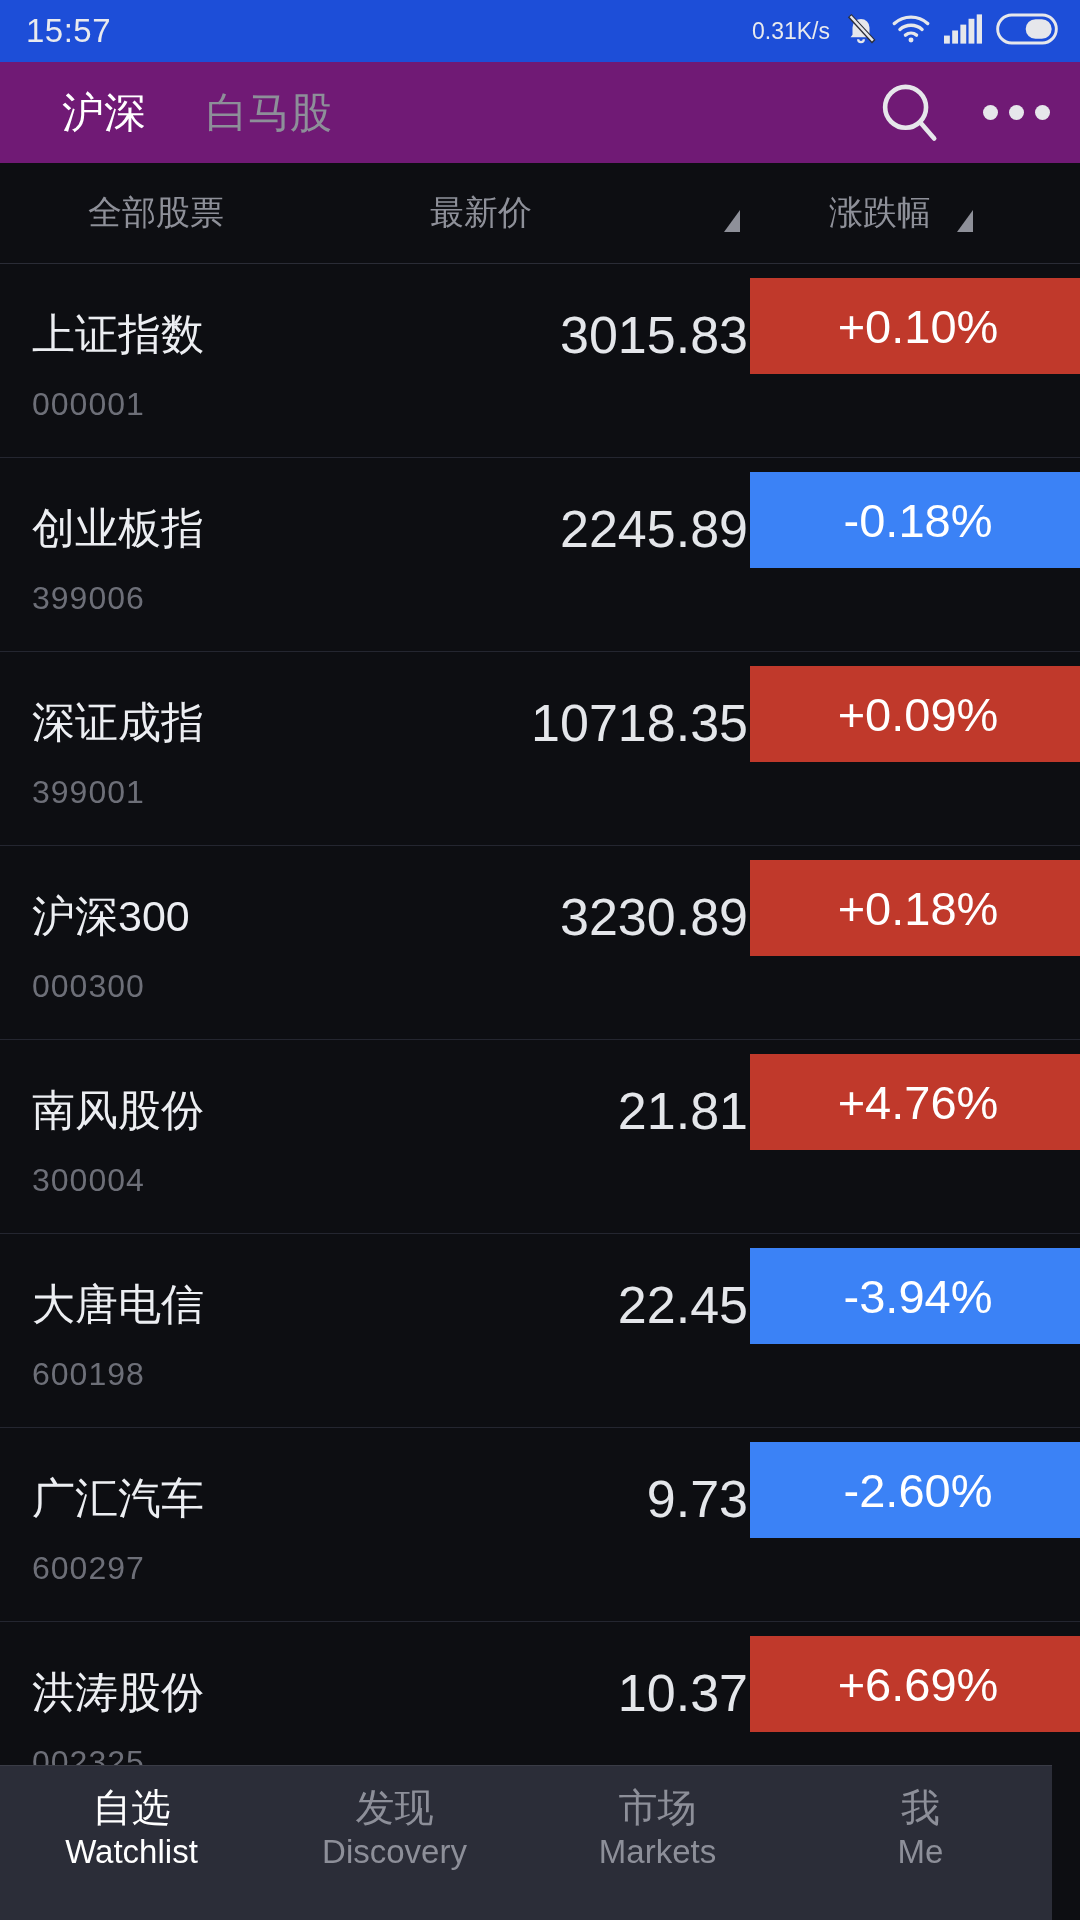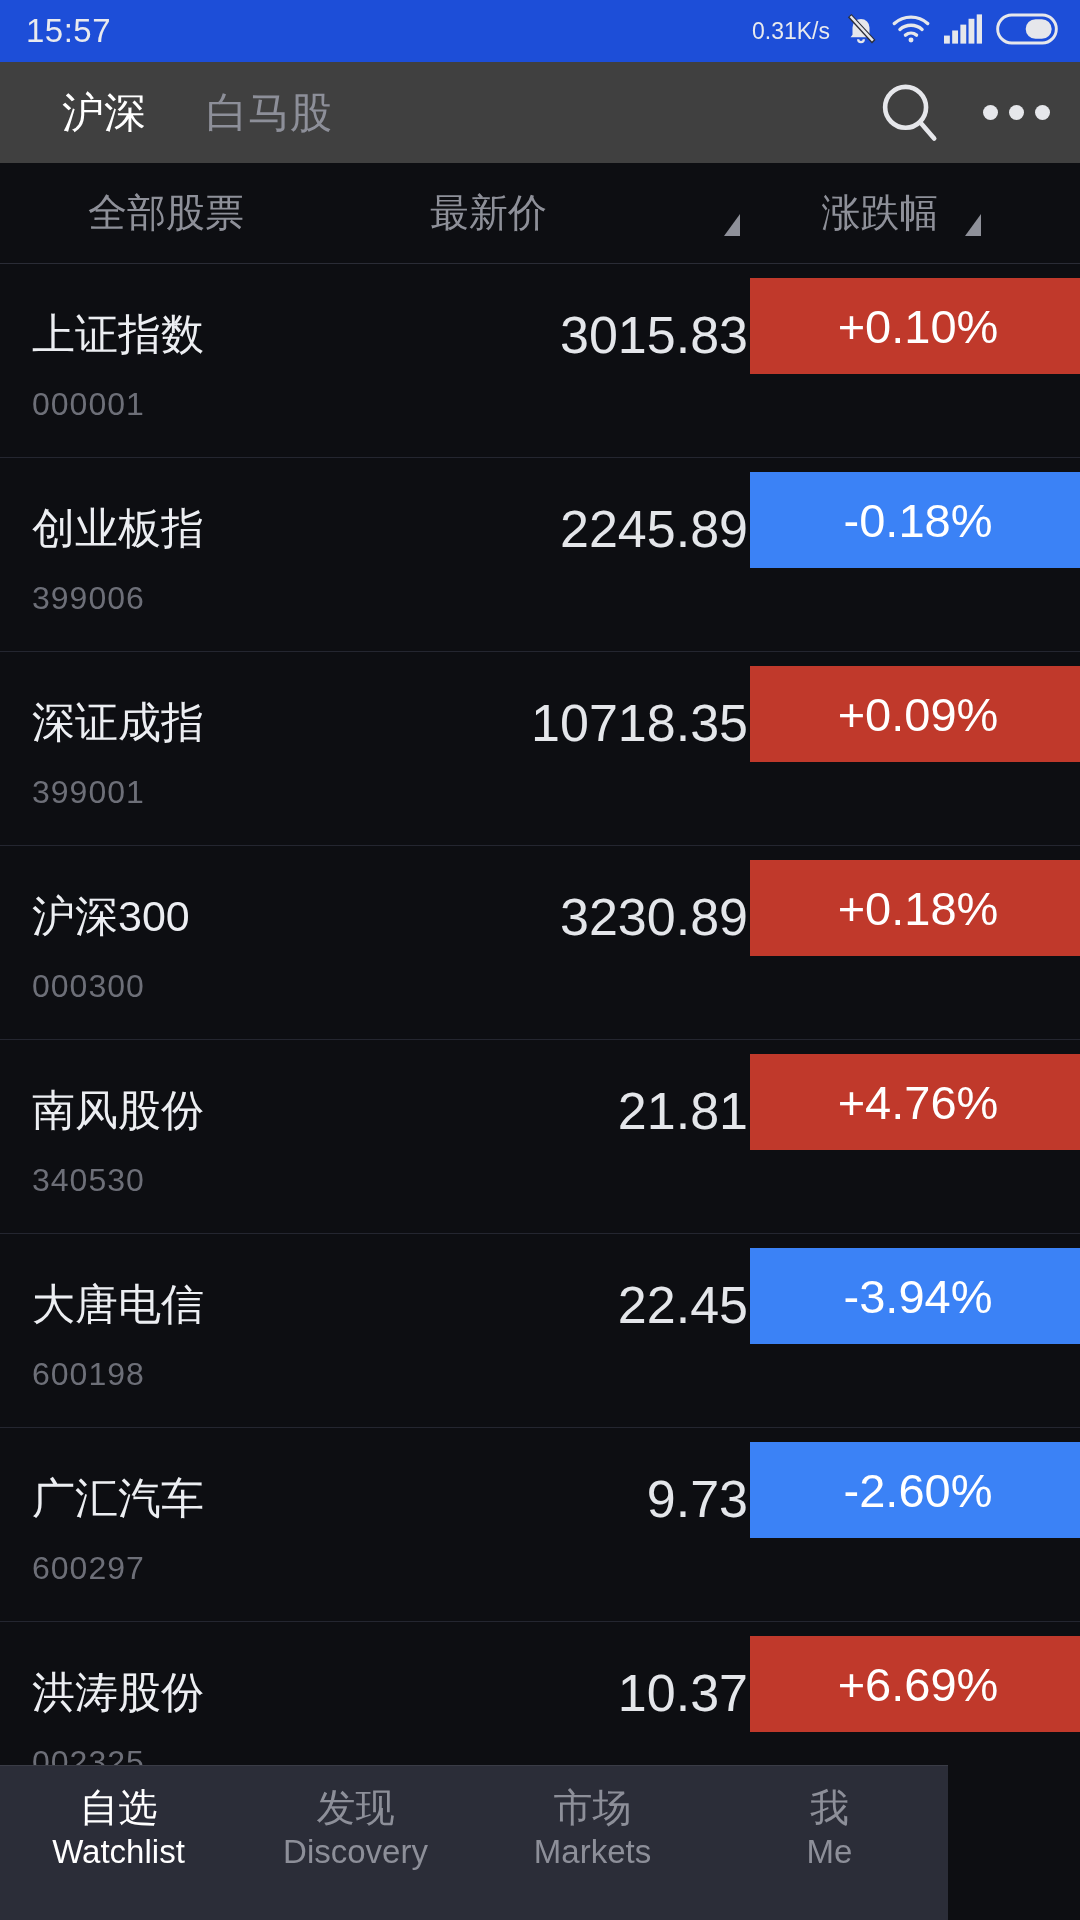--- a/index.html
+++ b/index.html
@@ -17,40 +17,40 @@
     display:flex; align-items:center; justify-content:space-between;
     padding:0 22px 0 26px;
   }
   .status-clock{ color:#e9eaee; font-size:33px; letter-spacing:.5px; }
   .status-right{ display:flex; align-items:center; gap:14px; }
   .net-speed{ color:#e9eaee; font-size:23px; letter-spacing:0px; }
   .sb-icon{ display:block; }
 
   
   .appbar{
-    height:101px; background:#404040;
+    height:101px; background:#701a75;
     display:flex; align-items:center;
     padding:0 28px 0 56px;
     position:relative;
   }
   .tabs{ display:flex; align-items:baseline; gap:48px; }
   .tab{ font-size:42px; color:#8d8f99; padding:2px 6px; }
   .tab.active{ color:#ffffff; }
   .appbar-actions{
     position:absolute; right:30px; top:0; height:101px;
     display:flex; align-items:center; gap:40px;
   }
   .icon-btn{ display:flex; align-items:center; justify-content:center; }
   .dots{ display:flex; gap:11px; align-items:center; }
   .dots i{ width:15px; height:15px; border-radius:50%; background:#e6e7eb; display:block; }
 
   
   .colhead{
     height:100px; display:flex; align-items:center;
-    color:#8e9099; font-size:39px;
+    color:#8e9099; font-size:34px;
   }
   .ch-name{ width:430px; padding-left:88px; }
   .ch-price{ width:310px; display:flex; align-items:flex-end; justify-content:space-between; gap:16px; }
   .ch-chg{ flex:1; display:flex; align-items:flex-end; justify-content:center; gap:26px; padding-right:18px;}
   .sortmark{
     width:0;height:0;
     border-left:16px solid transparent;
     border-bottom:22px solid #8e9099;
     display:inline-block;
     position:relative; top:-4px;
@@ -80,21 +80,21 @@
   }
   .up{ background:#c0392b; }
   .down{ background:#3b82f6; }
   .cell-code{
     position:absolute; left:32px; top:122px;
     color:#6d6f78; font-size:32px; letter-spacing:1px;
   }
 
   
   .bottomnav{
-    position:absolute; left:0; bottom:0; width:948px; height:155px;
+    position:absolute; left:0; bottom:0; width:1052px; height:155px;
     background:#2b2d38; border-top:1px solid #3a3c46;
     display:flex; align-items:flex-start;
   }
   .navitem{
     flex:1; display:flex; flex-direction:column; align-items:center;
     padding-top:22px; gap:4px;
   }
   .nav-cn{ font-size:39px; color:#8d8f99; line-height:1.05; }
   .nav-en{ font-size:33px; color:#8d8f99; line-height:1.15; }
   .navitem.active .nav-cn, .navitem.active .nav-en{ color:#ffffff; }
@@ -210,21 +210,21 @@
         </div>
         <div class="cell-chg up">+0.18%</div>
         <div class="cell-code">000300</div>
       </div>
       <div class="row">
         <div class="row-main">
           <div class="cell-name">南风股份</div>
           <div class="cell-price">21.81</div>
         </div>
         <div class="cell-chg up">+4.76%</div>
-        <div class="cell-code">340530</div>
+        <div class="cell-code">300004</div>
       </div>
       <div class="row">
         <div class="row-main">
           <div class="cell-name">大唐电信</div>
           <div class="cell-price">22.45</div>
         </div>
         <div class="cell-chg down">-3.94%</div>
         <div class="cell-code">600198</div>
       </div>
       <div class="row">

